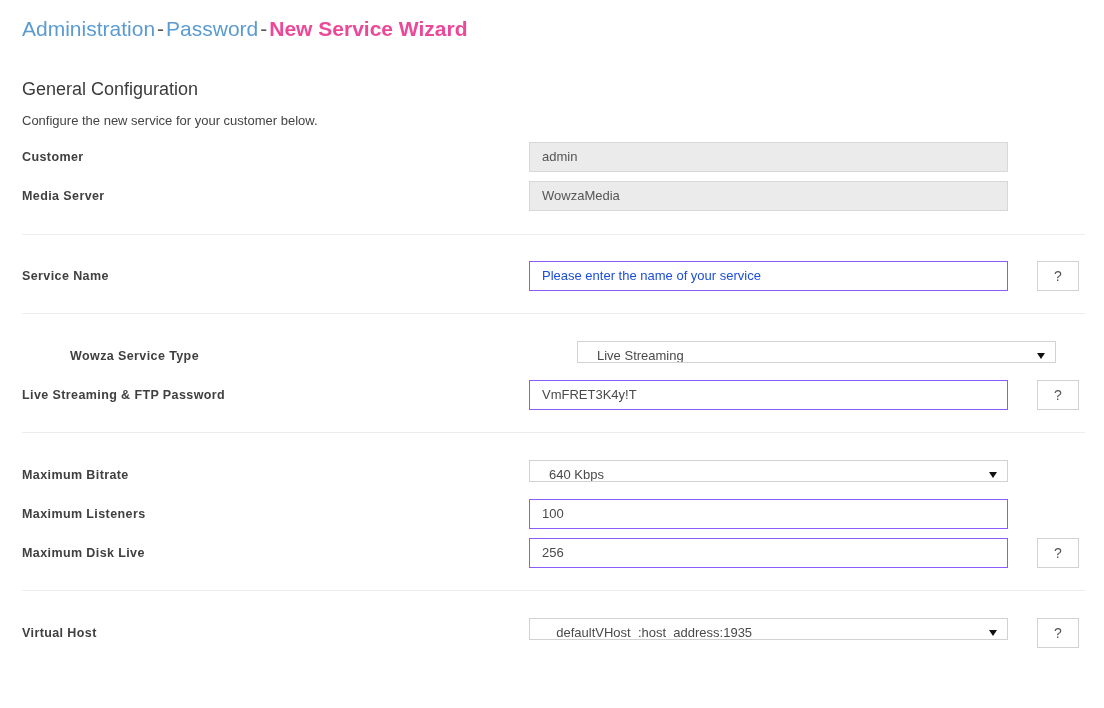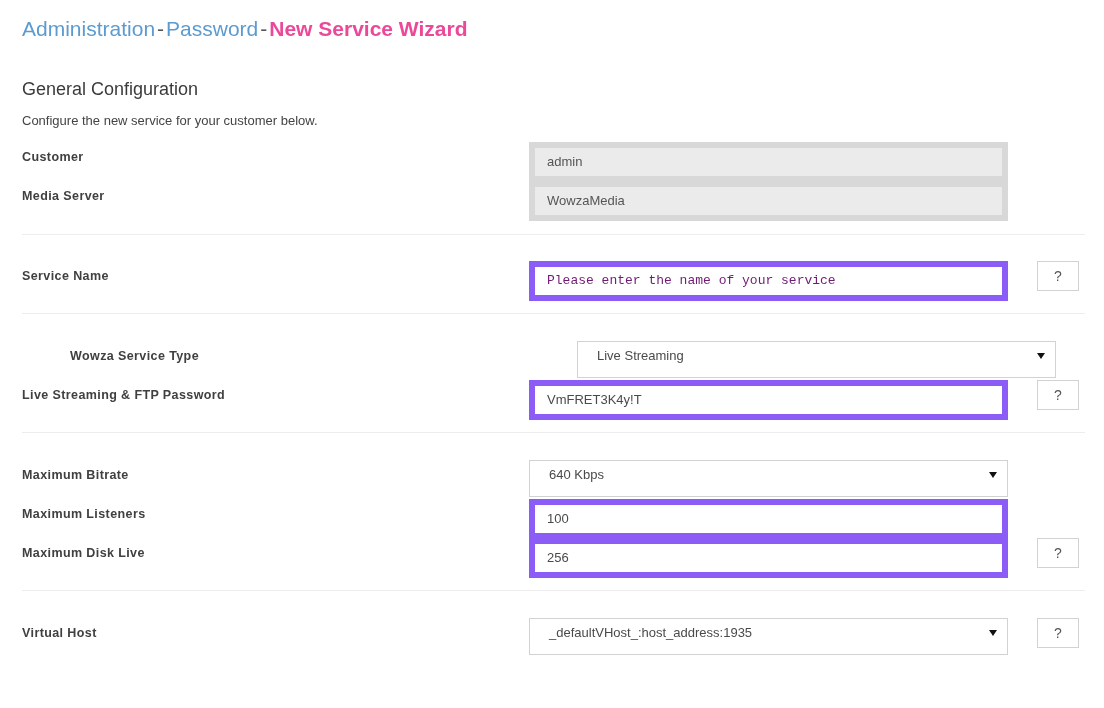--- a/index.html
+++ b/index.html
@@ -83,49 +83,48 @@
     color: #404040;
     letter-spacing: 0.4px;
     white-space: nowrap;
   }
 
   .field {
     position: absolute;
     left: 529px;
     top: 0;
     width: 479px;
-    height: 40px;
-    box-sizing: border-box;
-    border: 6px solid #8b5cf6;
+    height: 30px;
+    box-sizing: border-box;
+    border: 1px solid #8b5cf6;
     background: #ffffff;
     font-family: "Liberation Sans", sans-serif;
     font-size: 13px;
     line-height: 28px;
     color: #4a4a4a;
     padding: 0 0 0 12px;
     white-space: nowrap;
     overflow: hidden;
     text-overflow: ellipsis;
   }
   .field.disabled {
     background: #ebebeb;
     border-color: #d8d8d8;
     color: #555555;
   }
   .field.placeholder {
-    color: #701a75;
-    font-family: Liberation Mono, monospace;
+    color: #1d4ed8;
   }
 
   .select {
     position: absolute;
     left: 529px;
     top: 0;
     width: 479px;
-    height: 37px;
+    height: 22px;
     box-sizing: border-box;
     border: 1px solid #d2d2d2;
     background: #ffffff;
     font-size: 13px;
     line-height: 28px;
     color: #4a4a4a;
     padding: 0 26px 0 19px;
     white-space: nowrap;
     overflow: hidden;
     text-overflow: ellipsis;

